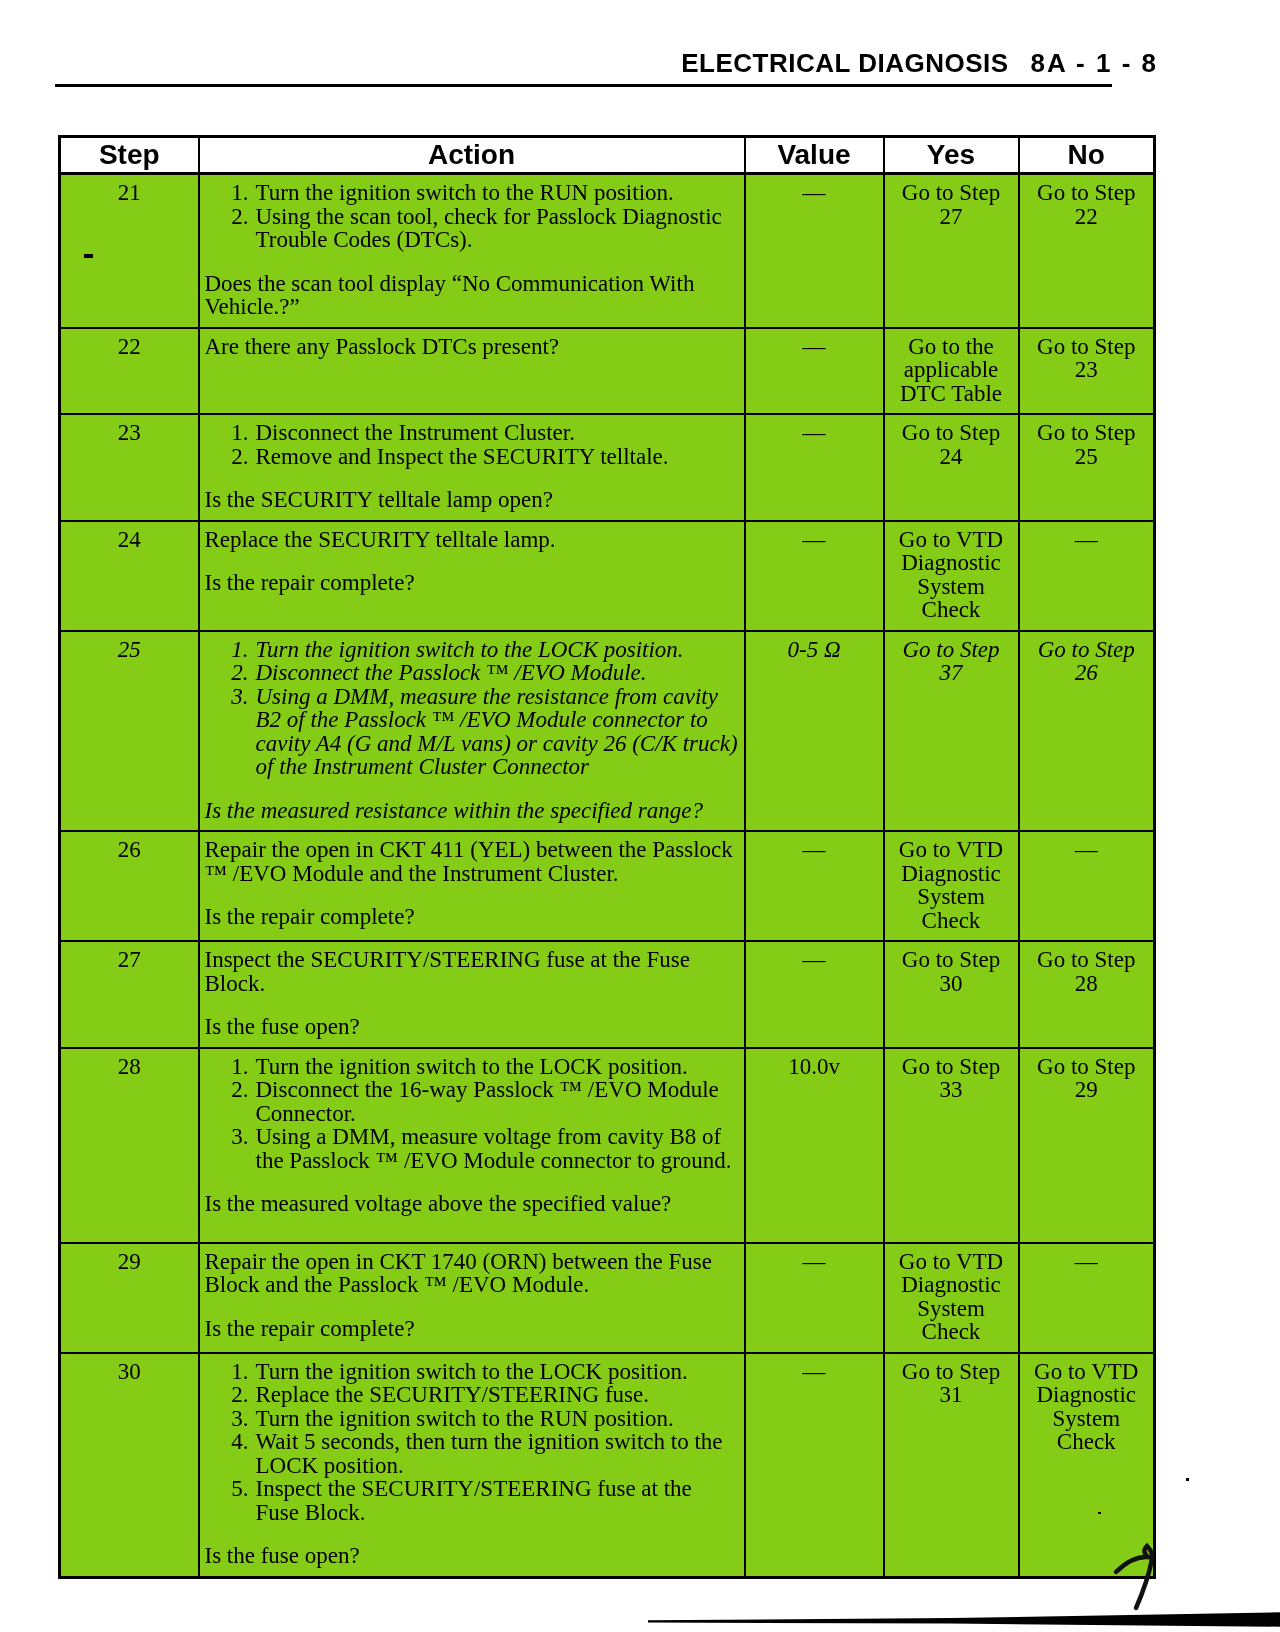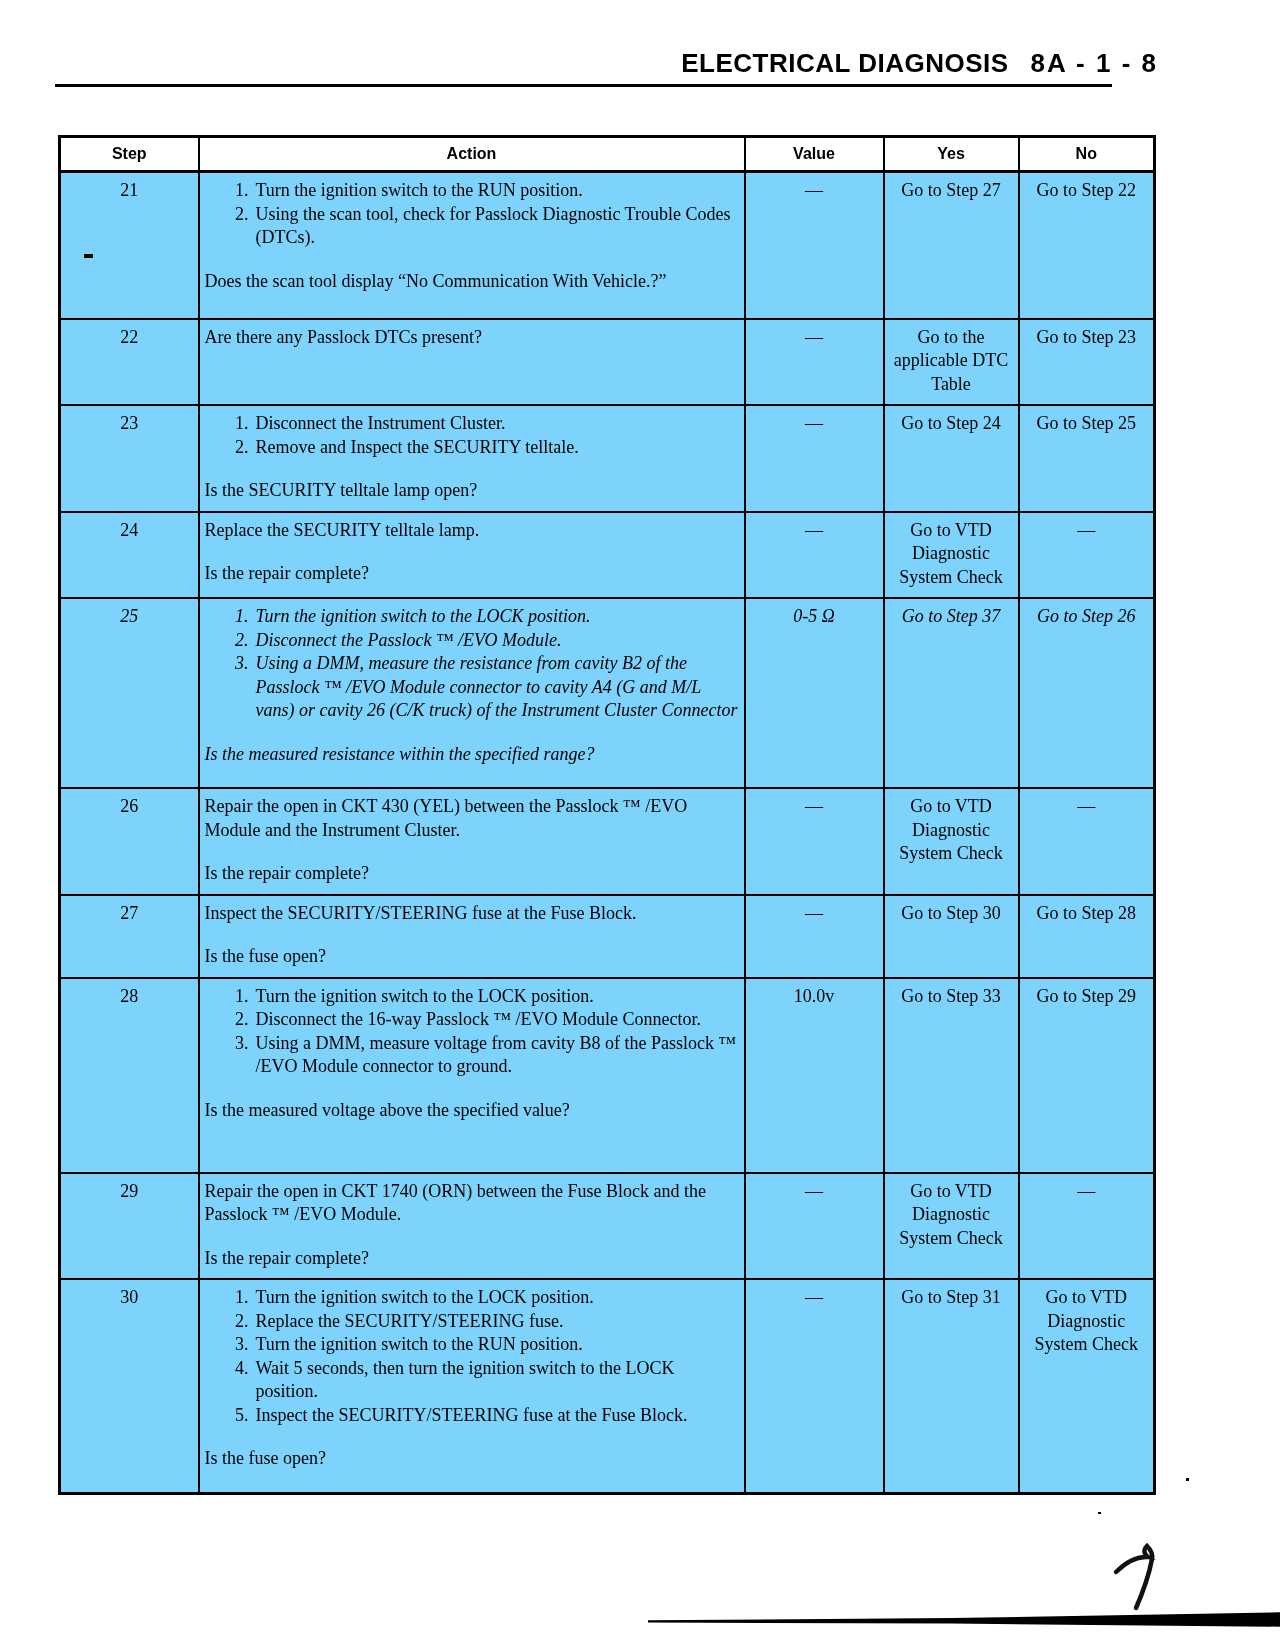--- a/index.html
+++ b/index.html
@@ -26,30 +26,30 @@
   }
   
   table.diag{
     position:absolute;top:135px;left:58px;width:1095px;
     border-collapse:collapse;table-layout:fixed;
     border:3px solid #000;
   }
   table.diag th{
     border:2px solid #000;border-bottom:3px solid #000;
     font-family:"Liberation Sans", sans-serif;
-    font-weight:bold;font-size:16px;
+    font-weight:bold;font-size:28px;
     height:30px;padding:1px 2px;text-align:center;
     background:#fff;
   }
   table.diag td{
     border:2px solid #000;
     vertical-align:top;
-    font-size:18px;line-height:23.5px;
+    font-size:23px;line-height:23.5px;
     padding:6px 5px 8px 5px;
-    background:#7dd3fc;
+    background:#84cc16;
   }
   td.c-step, td.c-value, td.c-yes, td.c-no{text-align:center;}
   td.c-action{padding-left:8px;padding-right:4px;text-align:left;}
   
   tbody tr:nth-child(1){height:147px;}
   tbody tr:nth-child(2){height:76px;}
   tbody tr:nth-child(3){height:97px;}
   tbody tr:nth-child(4){height:80px;}
   tbody tr:nth-child(5){height:190px;font-style:italic;}
   tbody tr:nth-child(6){height:100px;}
@@ -170,21 +170,21 @@
           </div>
           <p class="question gap">Is the measured resistance within the specified range?</p>
         </td>
         <td class="c-value">0-5 Ω</td>
         <td class="c-yes">Go to Step 37</td>
         <td class="c-no">Go to Step 26</td>
       </tr>
       <tr>
         <td class="c-step">26</td>
         <td class="c-action">
-          <p class="intro">Repair the open in CKT 430 (YEL) between the Passlock ™ /EVO Module and the Instrument Cluster.</p>
+          <p class="intro">Repair the open in CKT 411 (YEL) between the Passlock ™ /EVO Module and the Instrument Cluster.</p>
           <p class="question gap">Is the repair complete?</p>
         </td>
         <td class="c-value">—</td>
         <td class="c-yes">Go to VTD Diagnostic System Check</td>
         <td class="c-no">—</td>
       </tr>
       <tr>
         <td class="c-step">27</td>
         <td class="c-action">
           <p class="intro">Inspect the SECURITY/STEERING fuse at the Fuse Block.</p>

